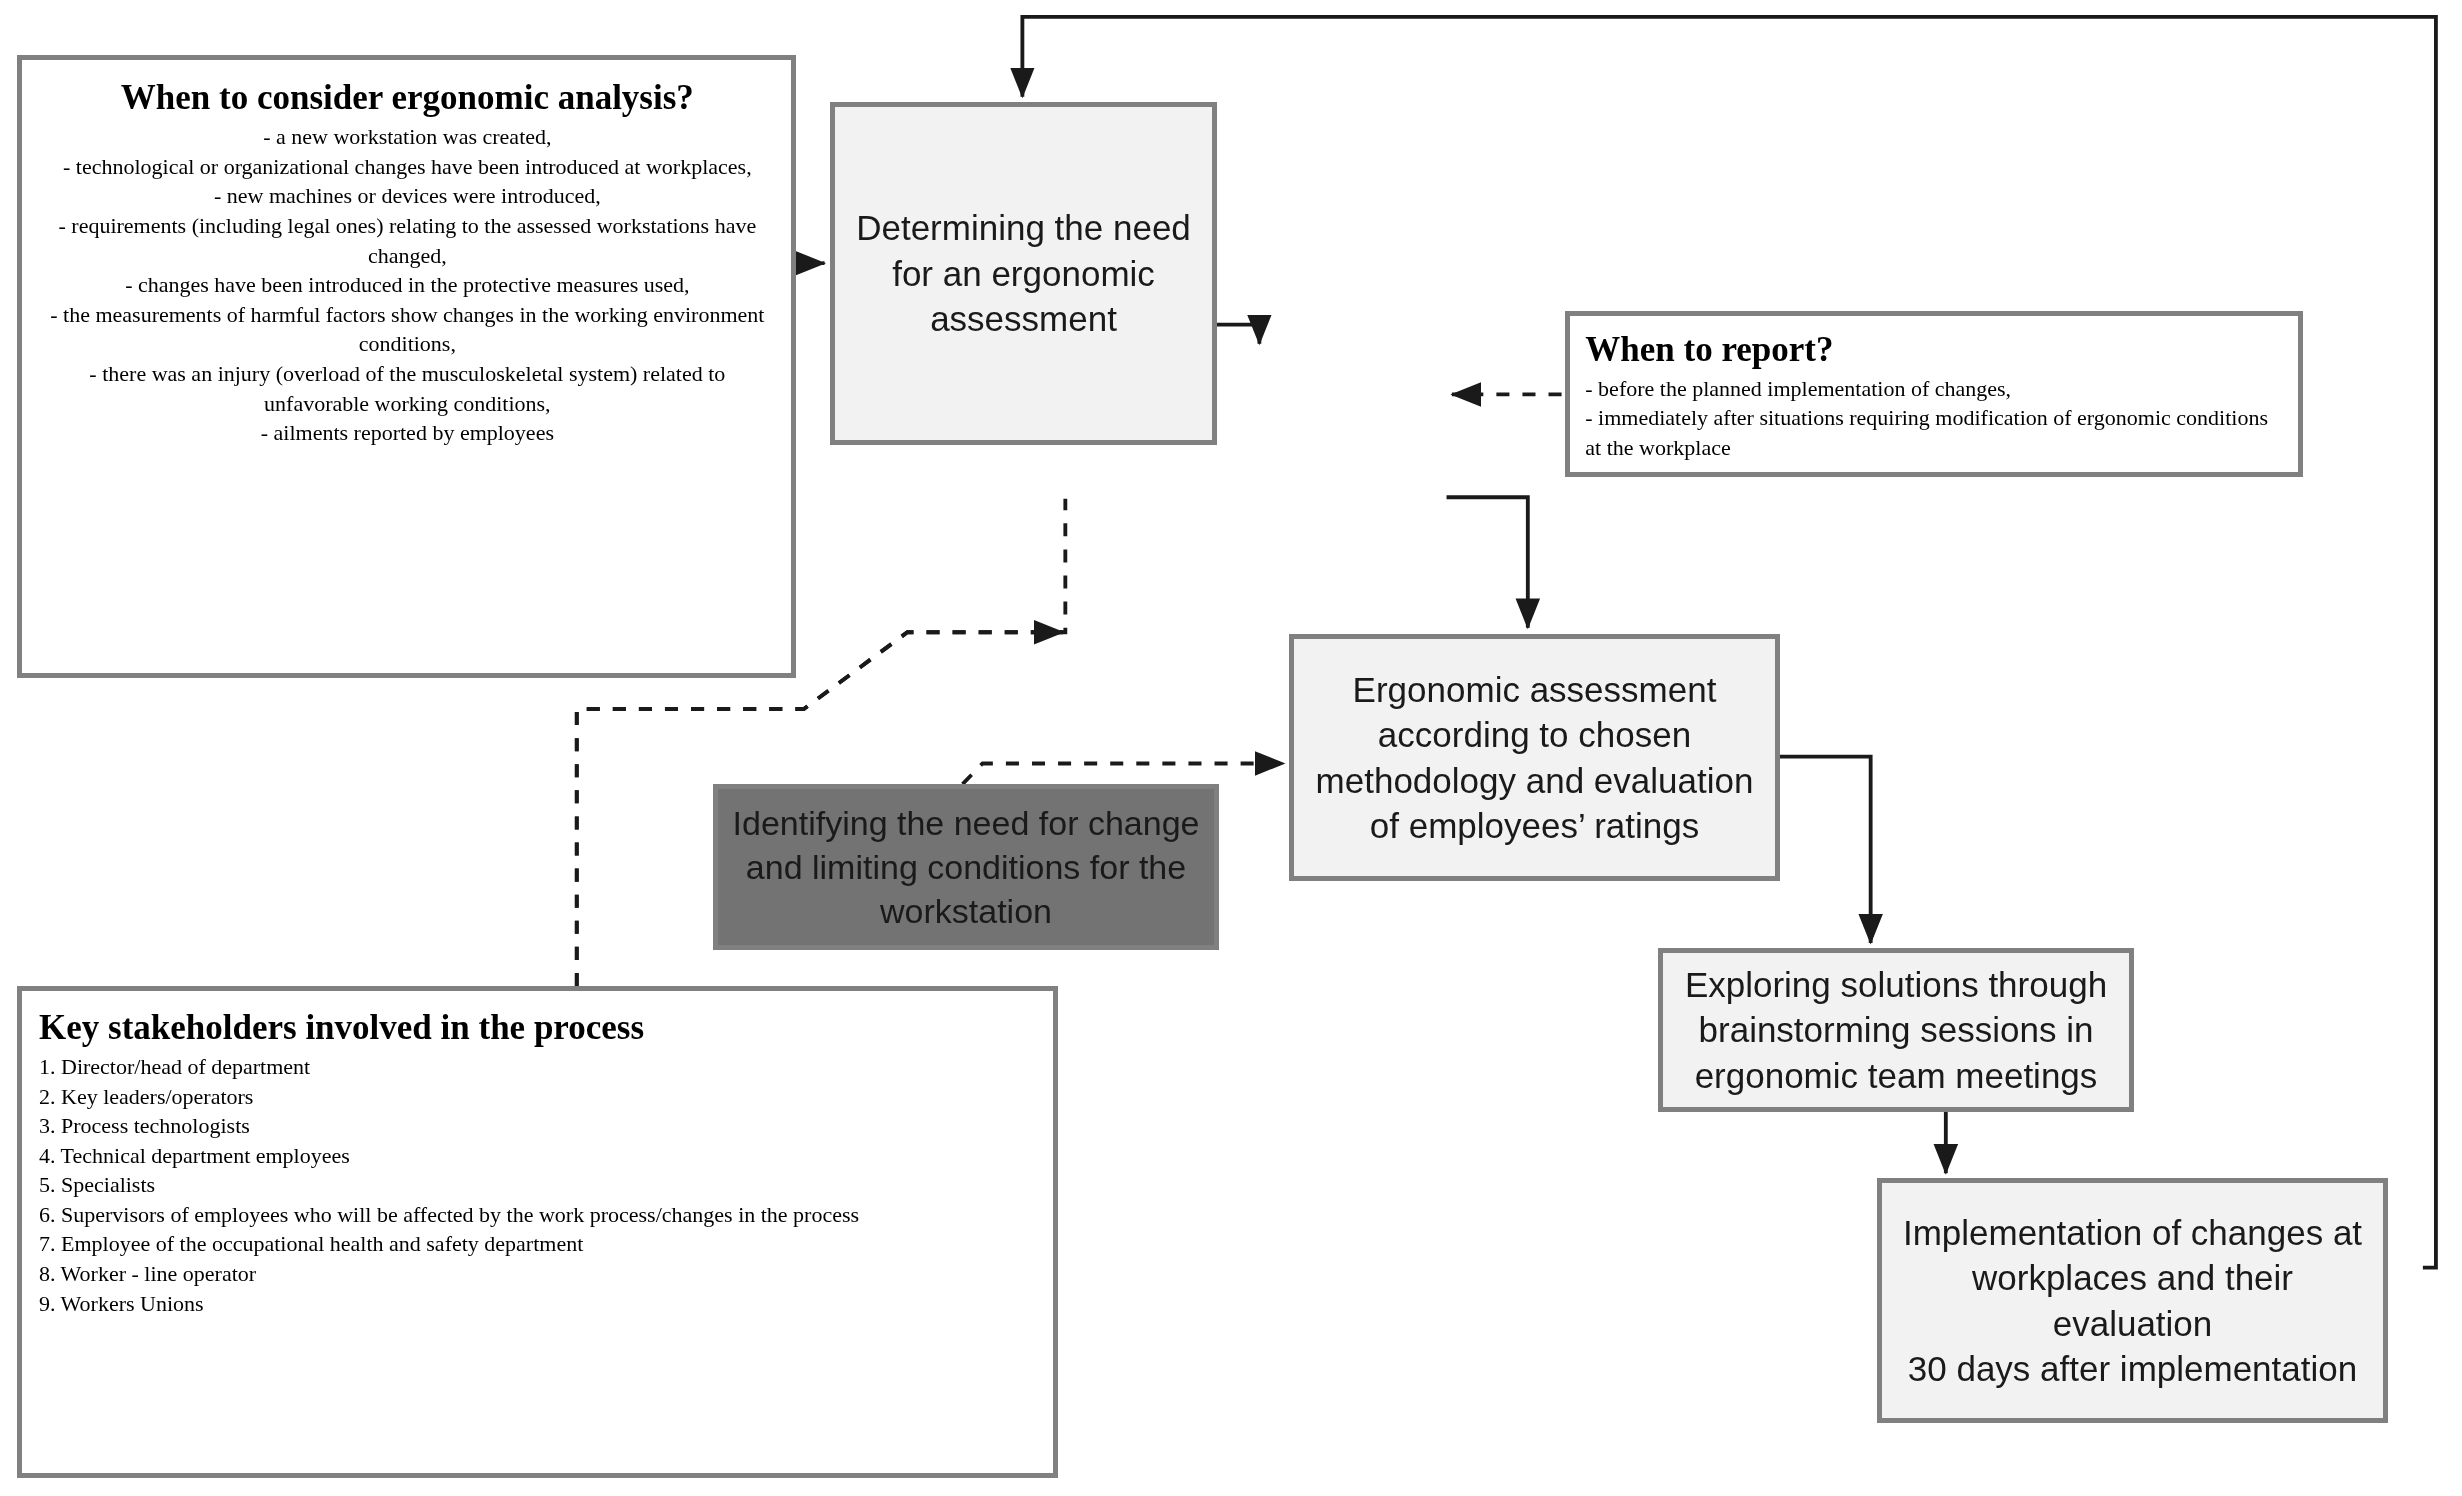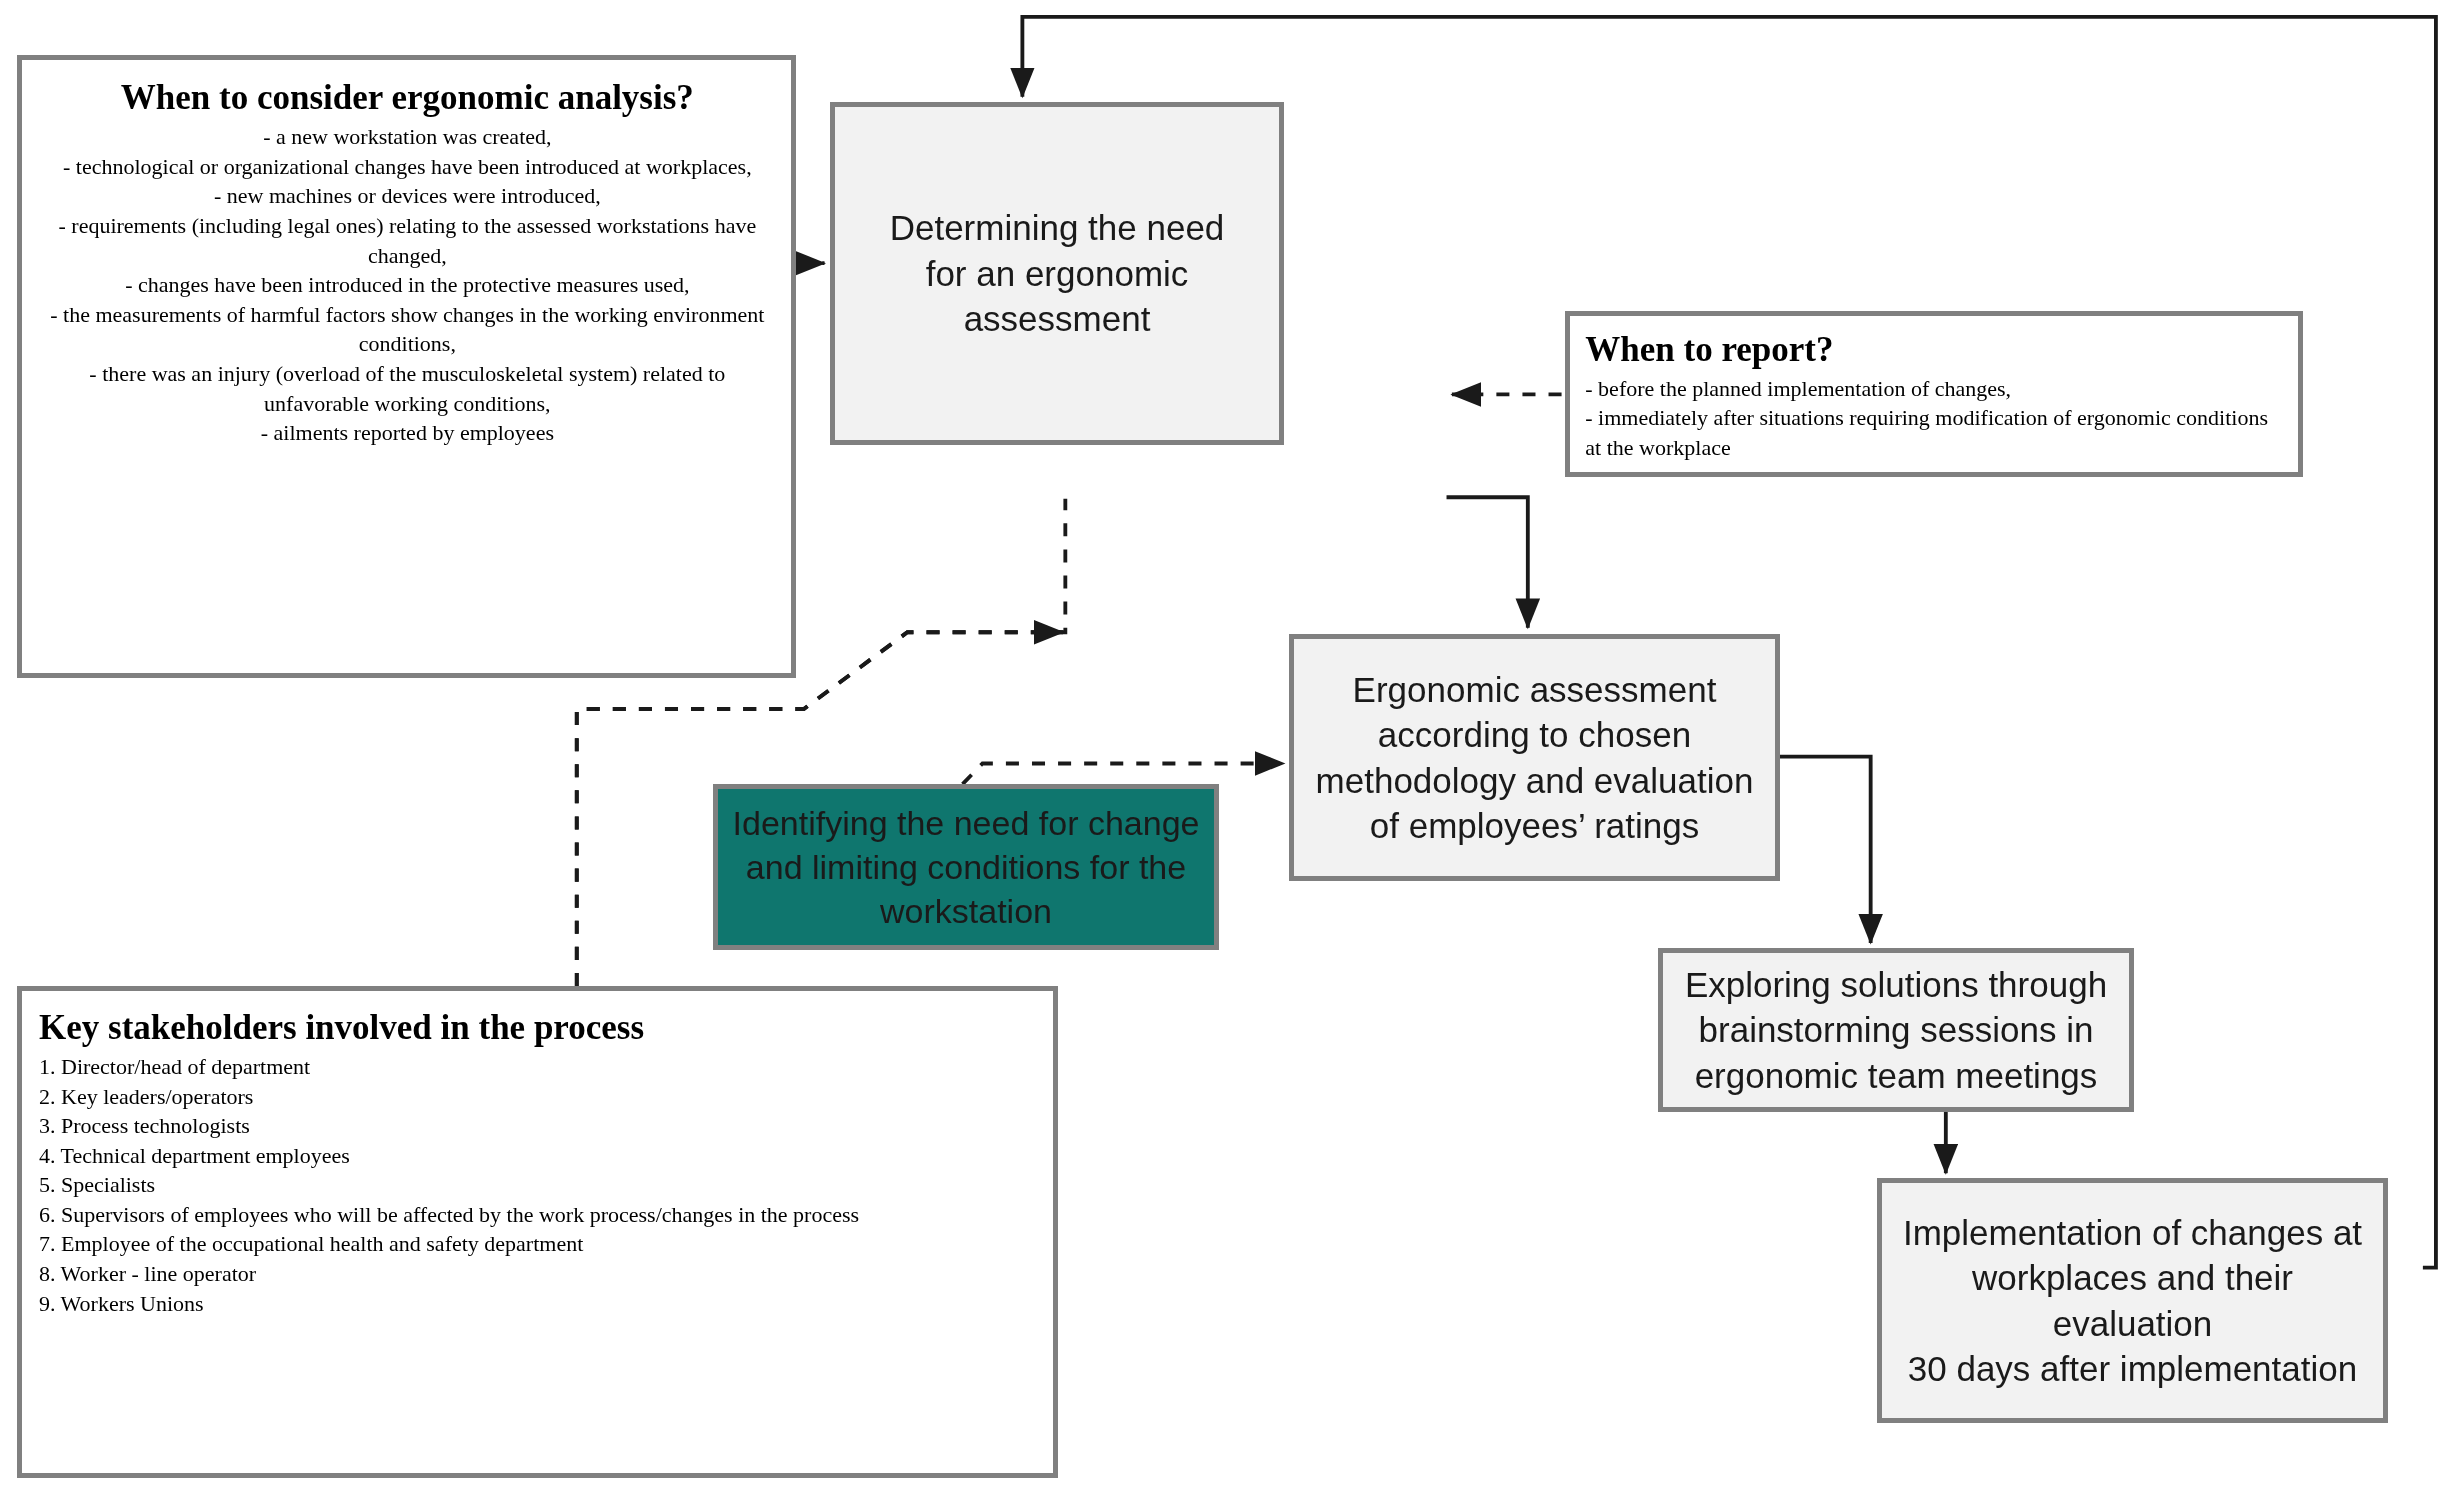--- a/index.html
+++ b/index.html
@@ -69,25 +69,25 @@
     white-space: pre-line;
   }
 
   
   #note-when-consider { left: 17px;   top: 55px;   width: 779px; height: 623px; text-align: center; }
   #note-when-report   { left: 1565px; top: 311px;  width: 738px;  height: 166px;
                         padding: 10.7px 14px 10.7px 15.3px; }
   #note-stakeholders  { left: 17px;   top: 986px; width: 1041px; height: 492px;
                         padding: 14px 15px 14px 17px; }
 
-  #node-determining   { left: 830px; top: 102px;  width: 454px;  height: 343px; justify-content: flex-end; }
+  #node-determining   { left: 830px; top: 102px;  width: 387px;  height: 343px; justify-content: flex-end; }
   #node-reporting     { left: 1071px; top: 349px;  width: 376px;  height: 275px; }
   #node-assessment    { left: 1289px; top: 634px;  width: 491px;  height: 247px; }
   #node-identifying   { left: 713px;  top: 784px; width: 506px;  height: 166px;
-                        background: #0f766e; }
+                        background: #737373; }
   #node-exploring     { left: 1658px; top: 948px; width: 476px;  height: 164px; }
   #node-implementing  { left: 1877px; top: 1178px; width: 511px;  height: 245px; }
 
   #node-identifying .label { font-size: 34px; }
 </style>
 </head>
 <body>
 
 <div id="canvas">
 

